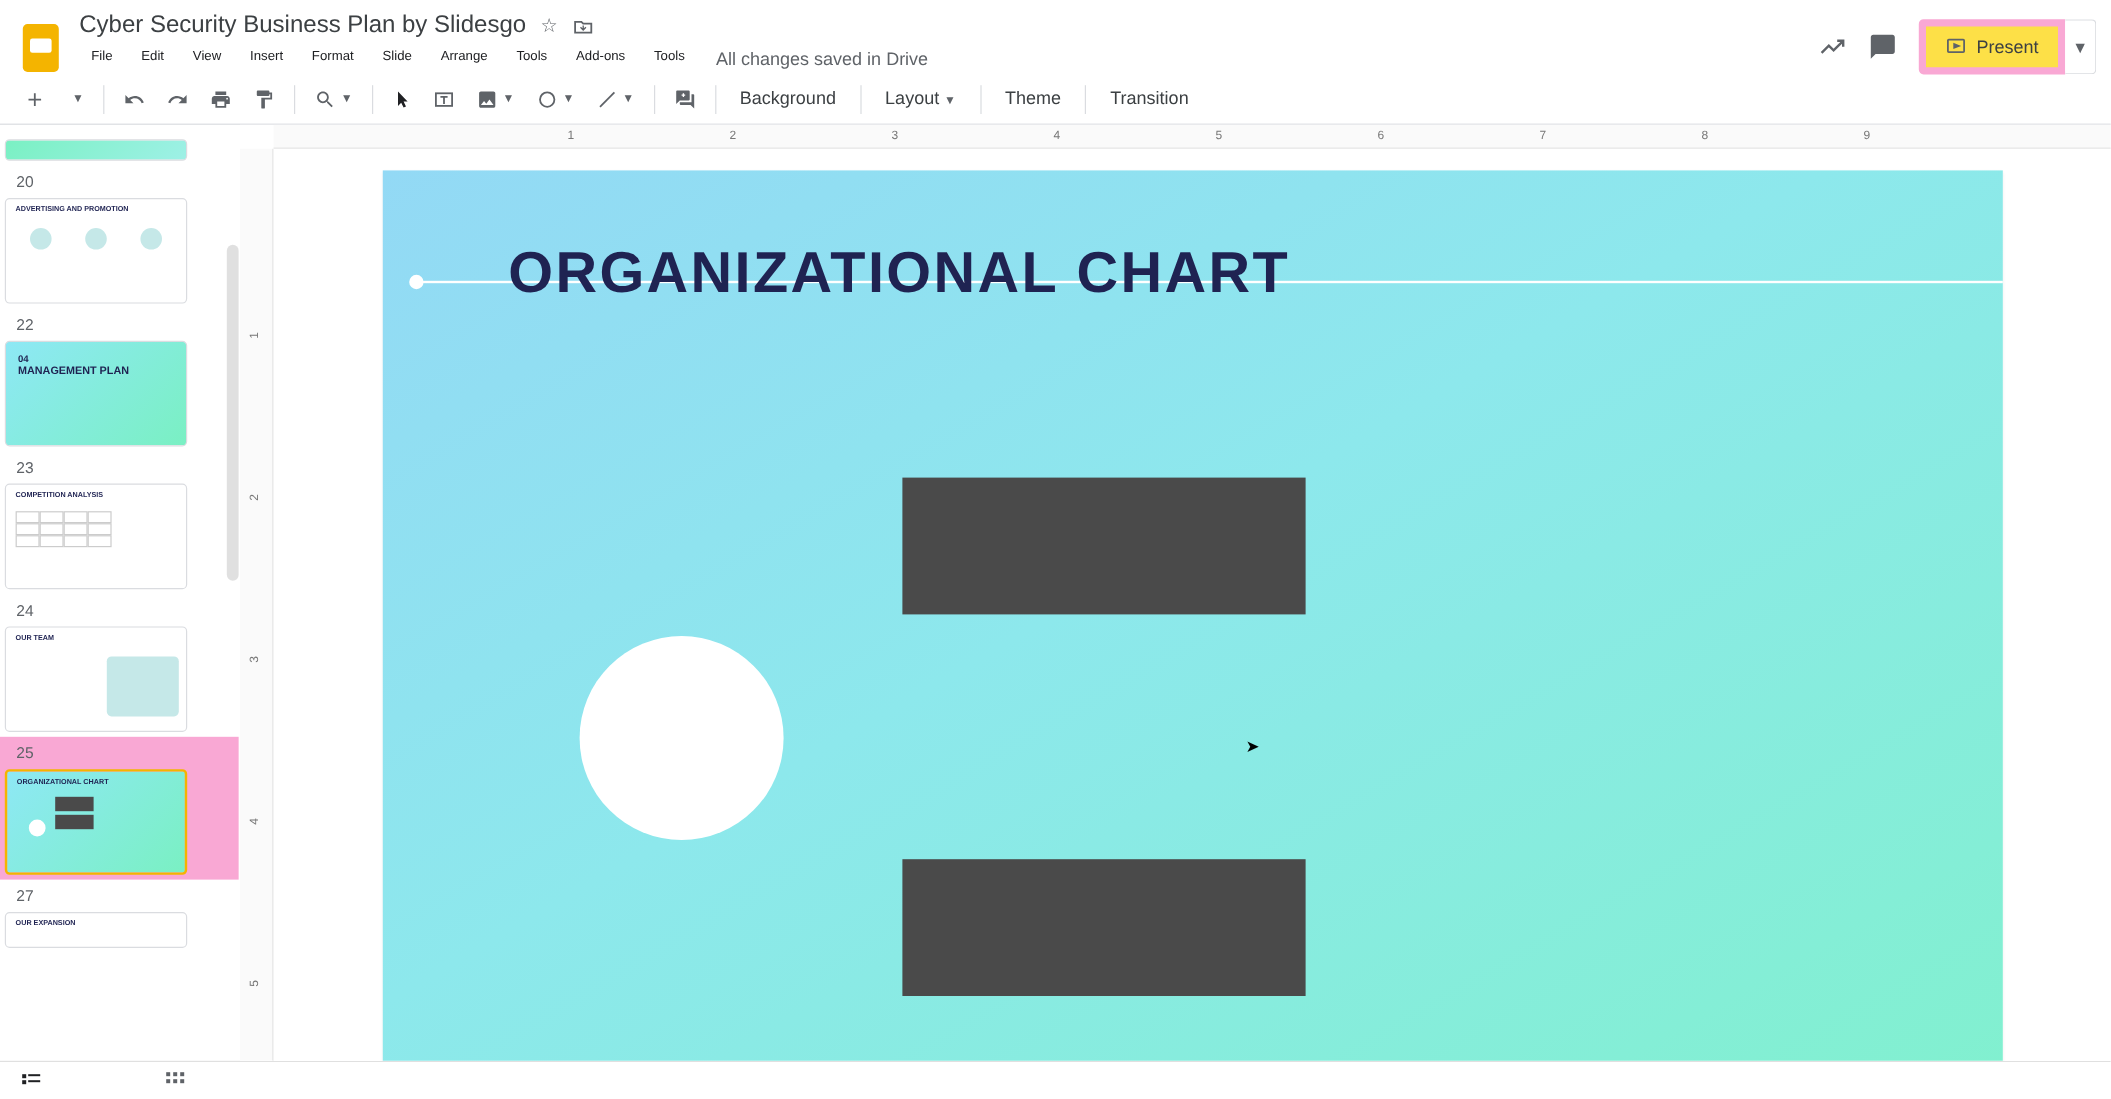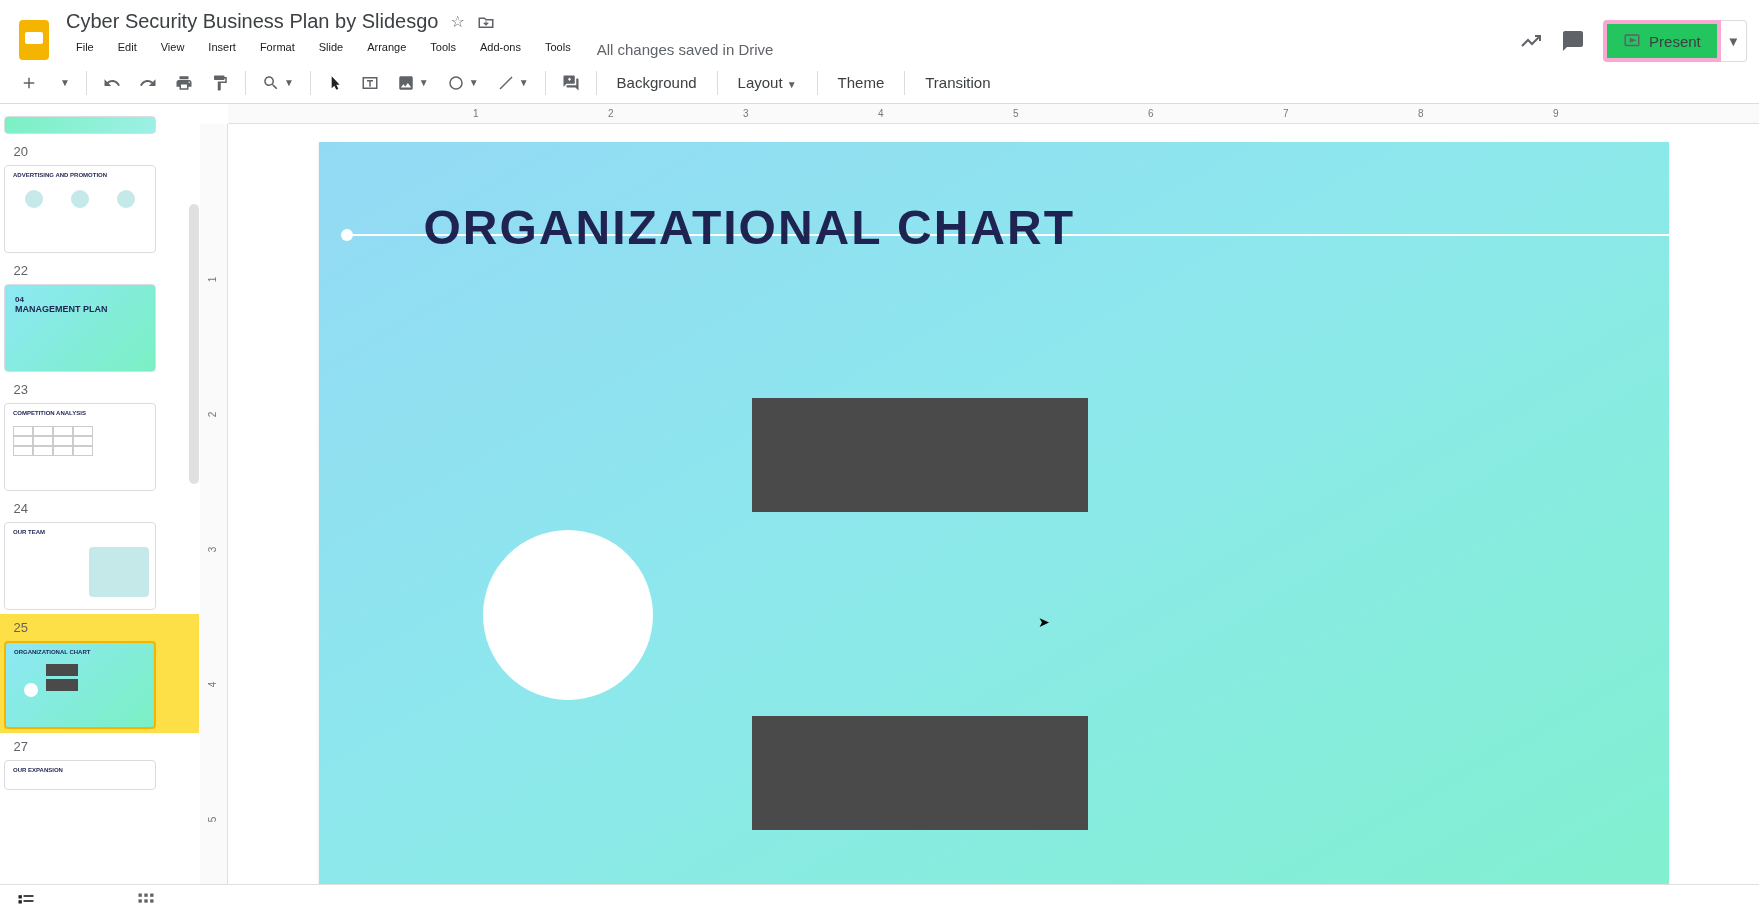--- a/index.html
+++ b/index.html
@@ -13,41 +13,41 @@
 .title-area { flex: 1; }
 .doc-title-row { display: flex; align-items: center; gap: 12px; margin-bottom: 4px; }
 .doc-title { font-size: 20px; color: #3c4043; font-weight: 400; }
 .star-icon { color: #5f6368; font-size: 16px; }
 .move-icon { color: #5f6368; font-size: 16px; }
 .menubar { display: flex; gap: 4px; }
 .menu-item { padding: 4px 10px; font-size: 11px; color: #202124; cursor: pointer; border-radius: 4px; }
 .save-status { color: #5f6368; font-size: 15px; margin-left: 12px; padding: 4px 0; }
 .header-right { display: flex; align-items: center; gap: 18px; margin-left: auto; padding-top: 8px; }
 .header-icon { color: #5f6368; cursor: pointer; }
-.present-btn { display: flex; align-items: center; gap: 8px; border: 4px solid #f9a8d4; border-radius: 4px; padding: 8px 16px; font-size: 15px; color: #3c4043; cursor: pointer; background: #22c55e; }
+.present-btn { display: flex; align-items: center; gap: 8px; border: 6px solid #f9a8d4; border-radius: 4px; padding: 8px 16px; font-size: 15px; color: #3c4043; cursor: pointer; background: #fde047; }
 .present-dropdown { border: 1px solid #dadce0; border-left: none; border-radius: 0 4px 4px 0; padding: 8px 6px; cursor: pointer; color: #5f6368; background: #fff; }
 .present-group { display: flex; }
 .present-group .present-btn { border-radius: 4px 0 0 4px; }
 
 
 .toolbar { display: flex; align-items: center; padding: 4px 12px; border-bottom: 1px solid #dadce0; height: 42px; gap: 2px; }
 .tb-btn { padding: 6px 8px; cursor: pointer; color: #5f6368; border-radius: 4px; display: flex; align-items: center; font-size: 14px; }
 .tb-sep { width: 1px; height: 24px; background: #dadce0; margin: 0 6px; }
 .tb-text-btn { padding: 6px 12px; font-size: 15px; color: #3c4043; cursor: pointer; border-radius: 4px; }
 .dropdown-arrow { font-size: 10px; margin-left: 4px; color: #5f6368; }
 
 
 .main { display: flex; height: calc(916px - 62px - 42px - 32px); }
 
 
 .sidebar { width: 200px; overflow-y: auto; position: relative; border-right: 1px solid transparent; }
 .thumb-row { display: flex; align-items: flex-start; padding: 4px 8px 4px 4px; gap: 6px; flex-direction: column; }
 .thumb-num { width: 24px; text-align: right; font-size: 13px; color: #5f6368; padding-top: 2px; }
 .thumb { width: 152px; border: 1px solid #dadce0; border-radius: 4px; background: #fff; overflow: hidden; position: relative; }
-.thumb-row.selected { background: #fde047; }
+.thumb-row.selected { background: #f9a8d4; }
 .thumb-row.selected .thumb { border: 2px solid #f4b400; }
 .thumb-19 { height: 18px; background: linear-gradient(135deg, #7af0c3, #9ef0e6); }
 .thumb-20 { height: 88px; }
 .thumb-21 { height: 88px; }
 .thumb-22 { height: 88px; background: linear-gradient(135deg, #8ee8f5, #7af0c3); }
 .thumb-23 { height: 88px; }
 .thumb-24 { height: 88px; }
 .thumb-25 { height: 88px; background: linear-gradient(135deg, #8ee8f5, #7af0c3); }
 .thumb-26 { height: 88px; }
 .thumb-27 { height: 30px; }

